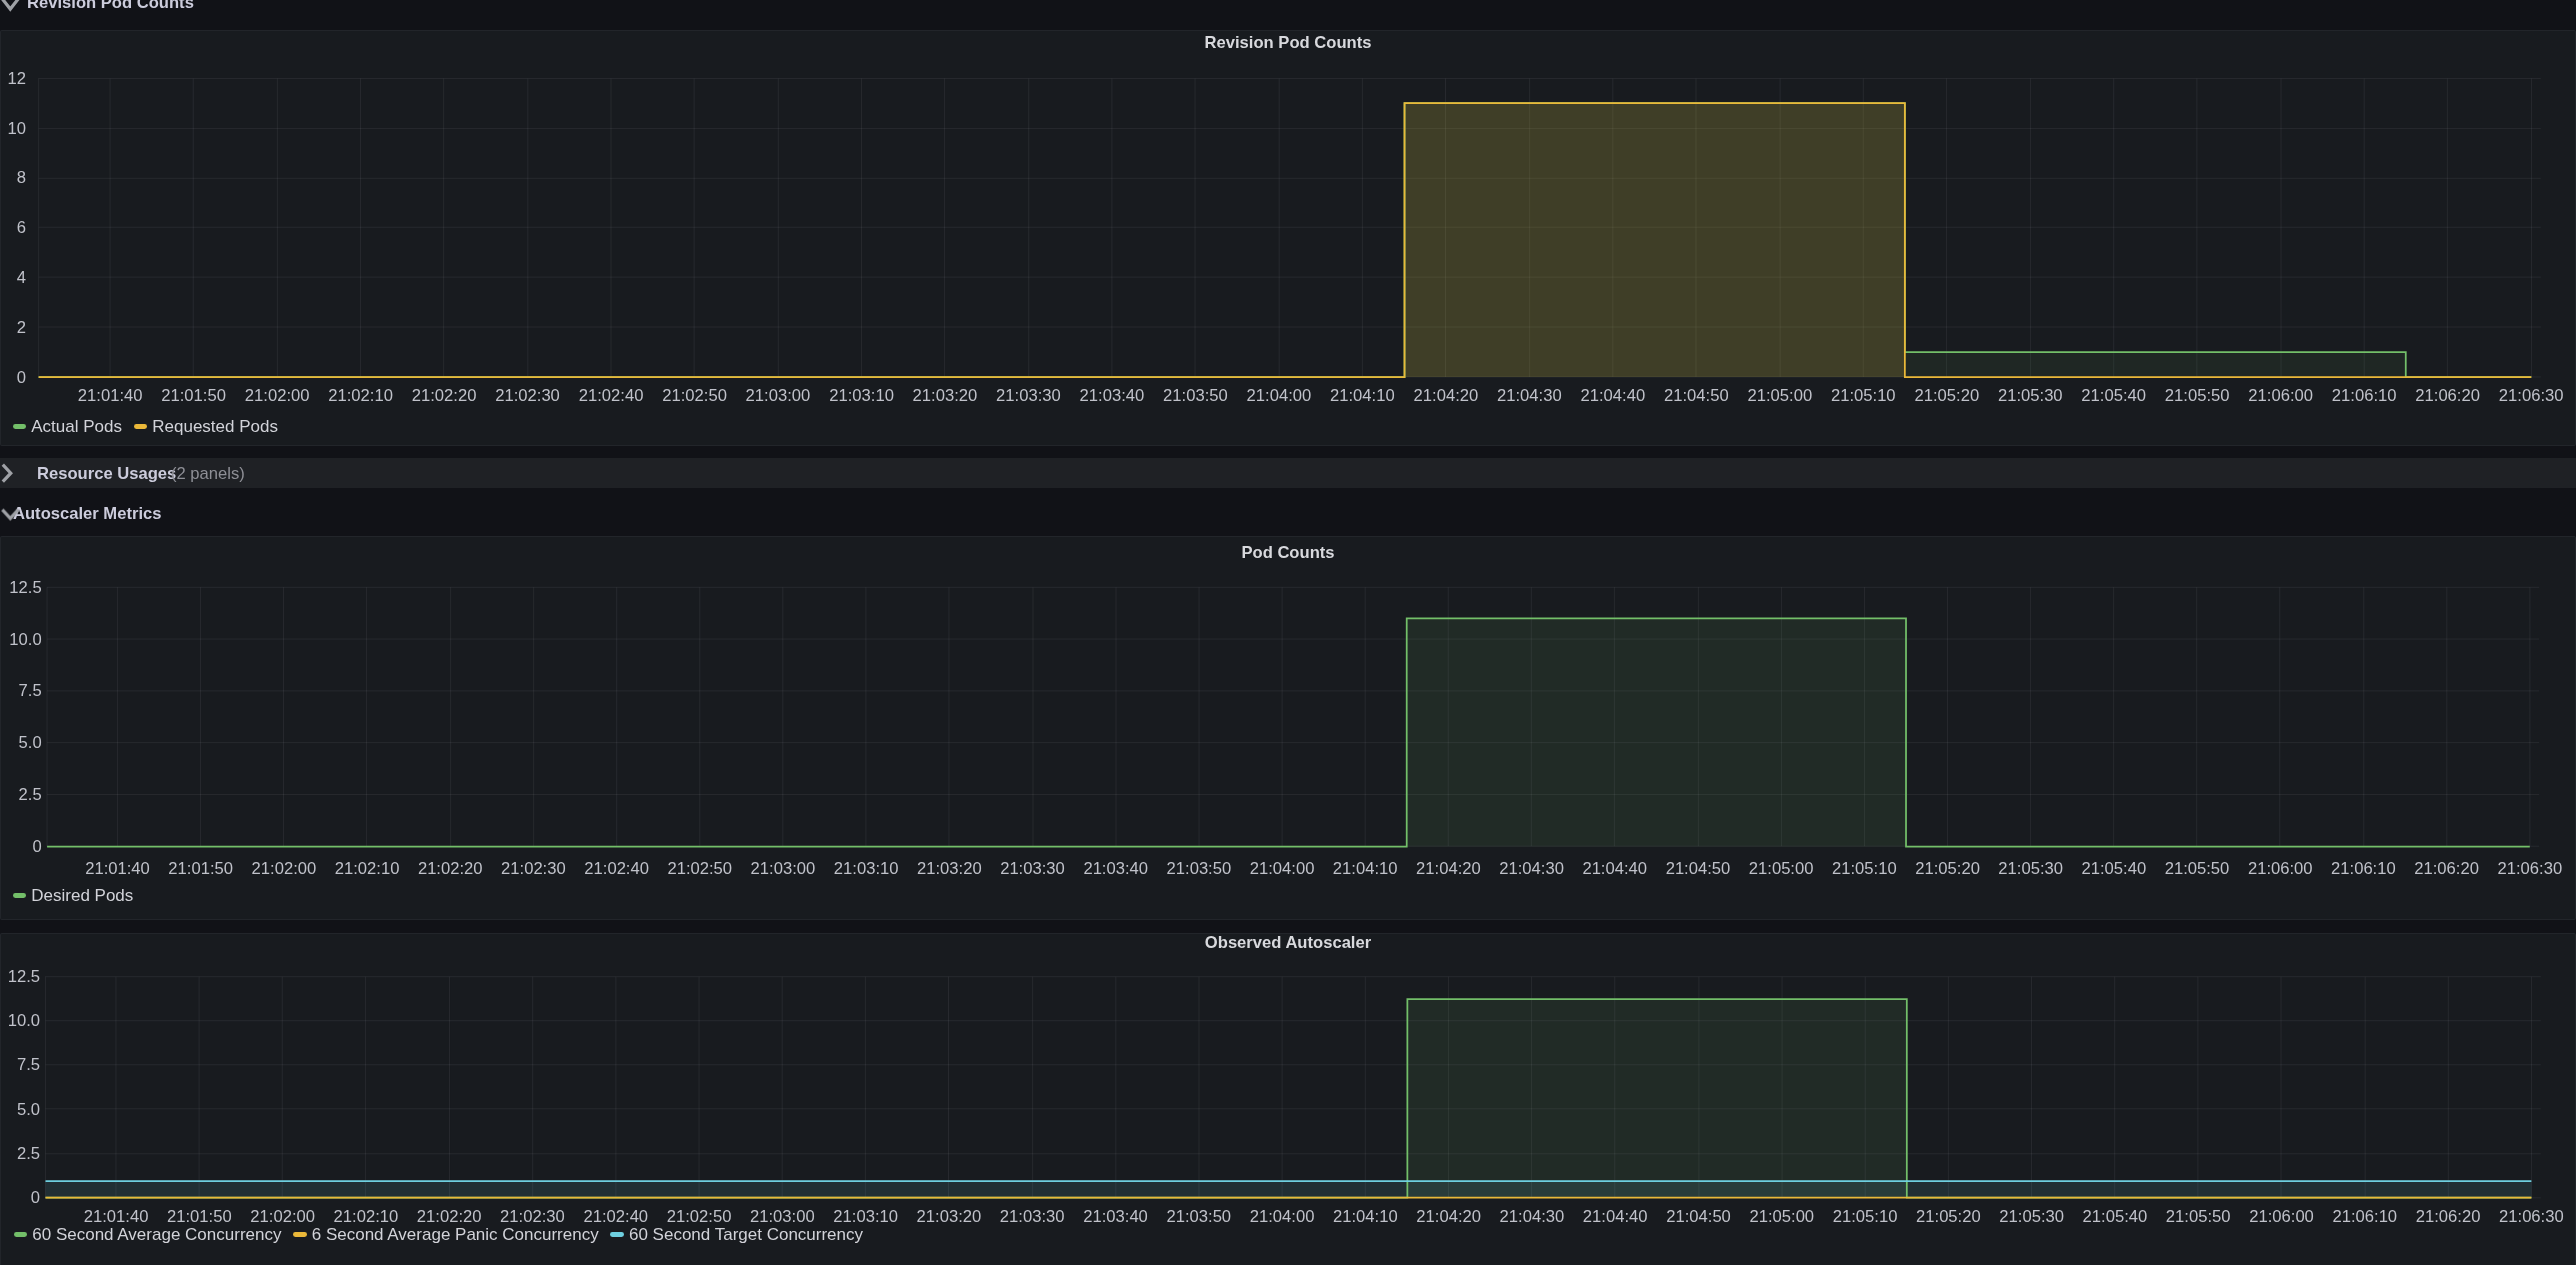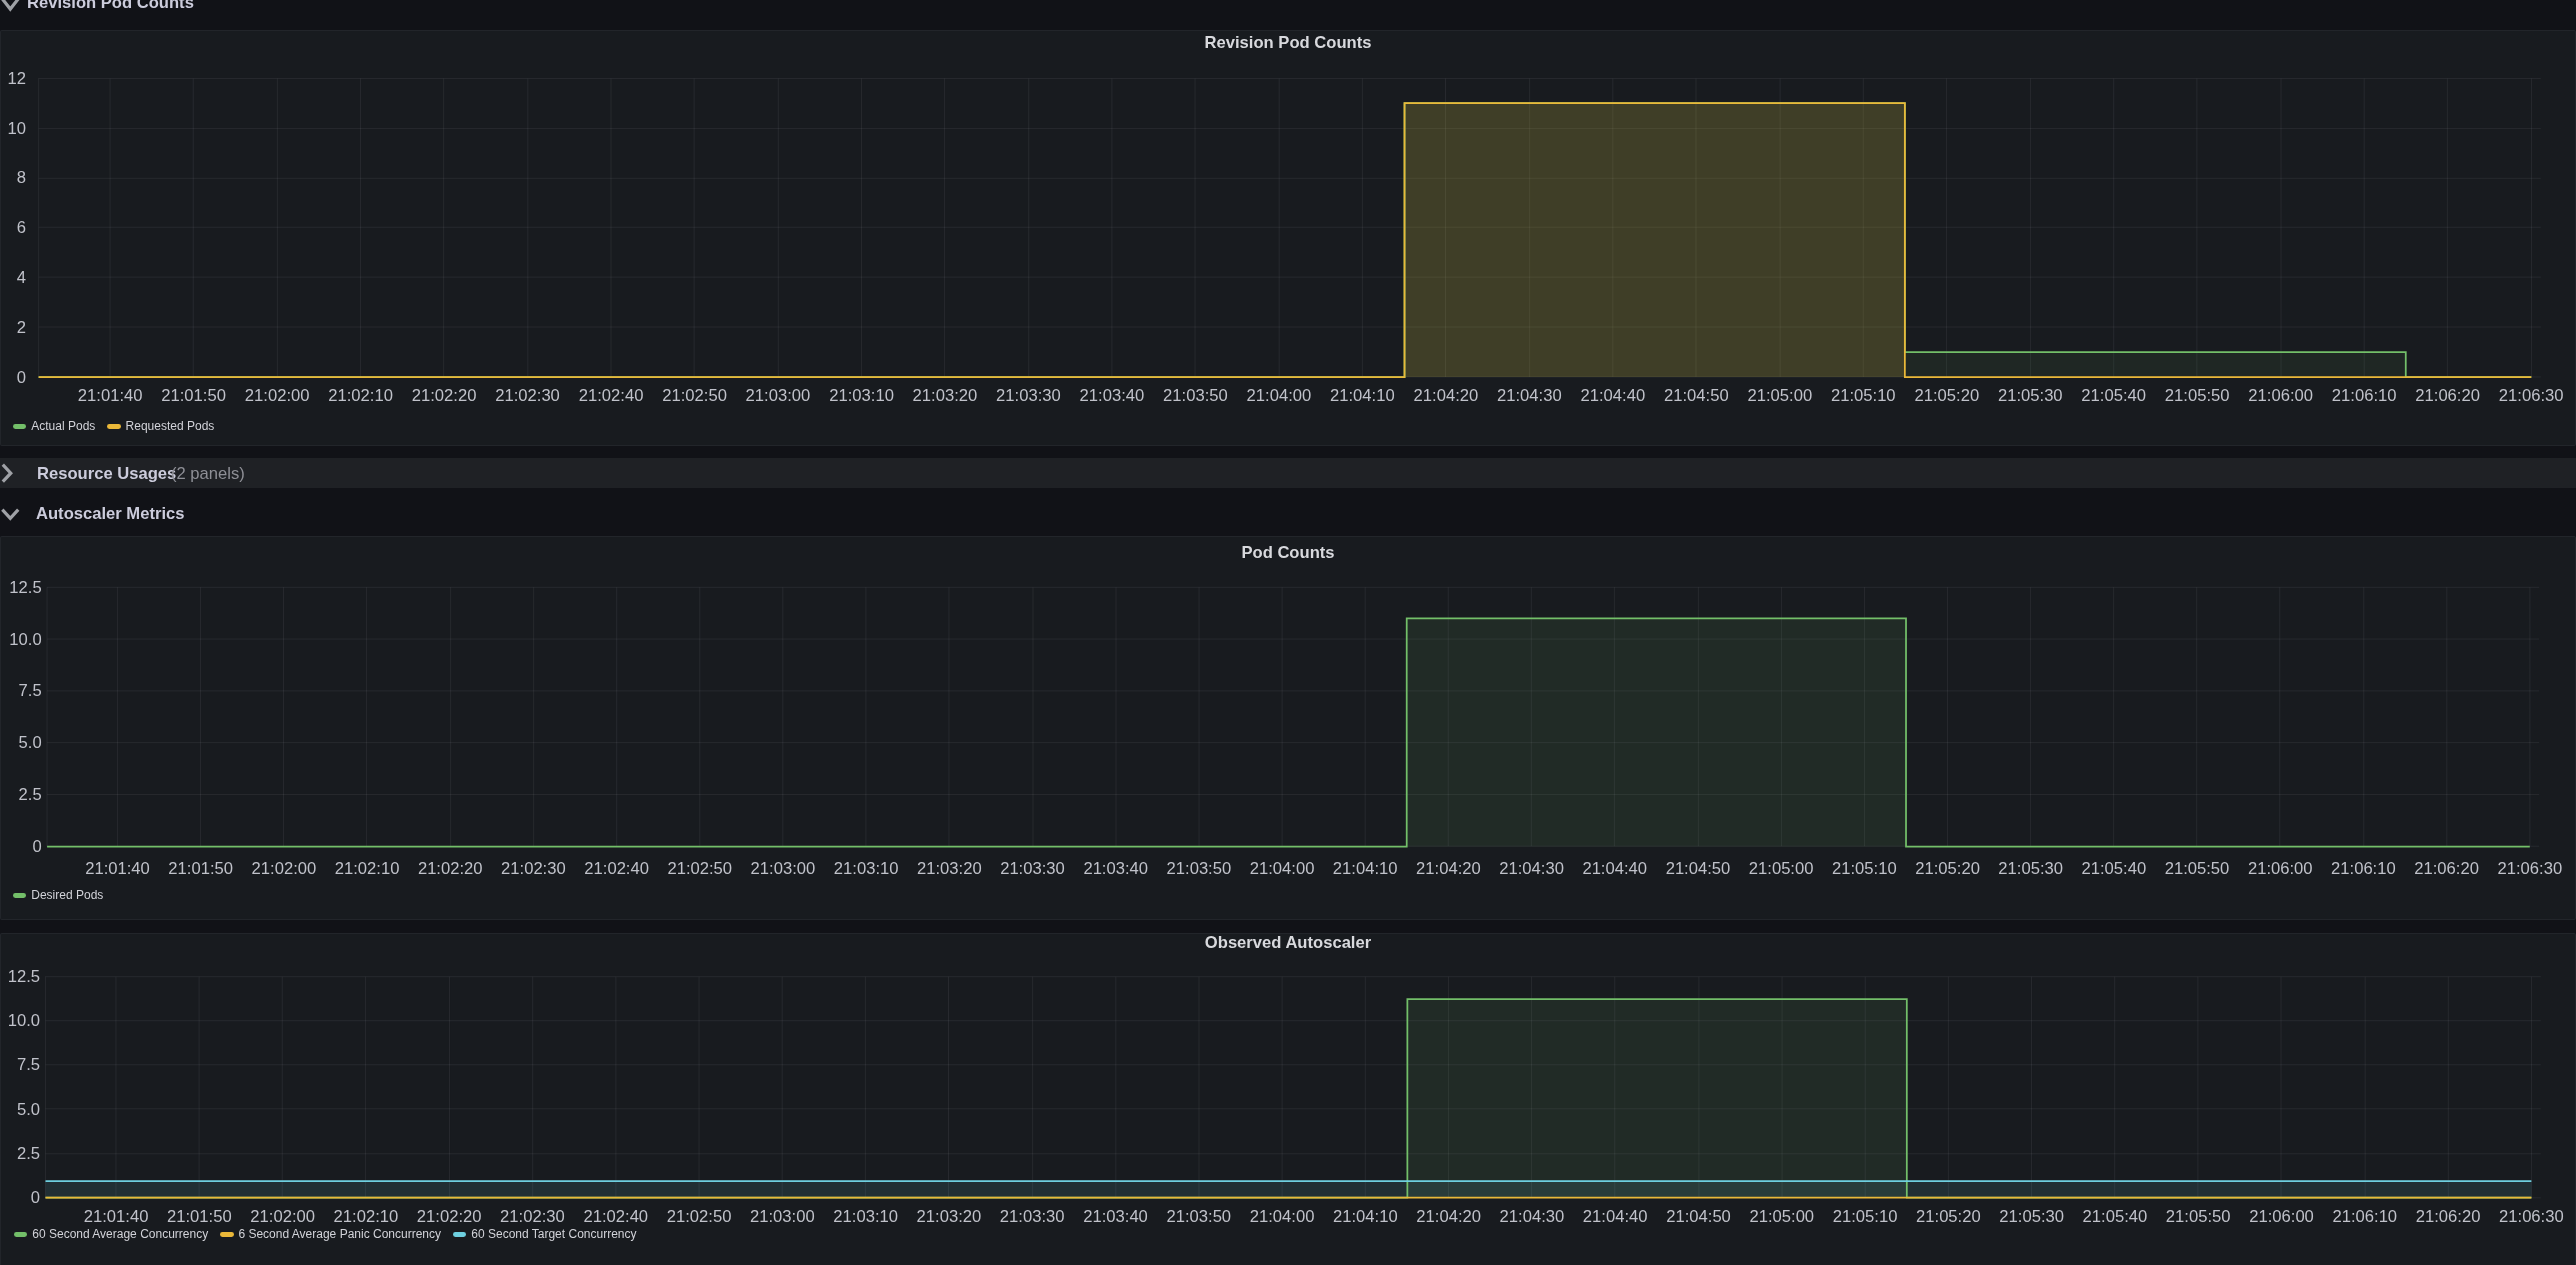--- a/index.html
+++ b/index.html
@@ -5,21 +5,21 @@
 html,body{width:2576px;height:1265px;background:#111217;overflow:hidden;
   font-family:"Liberation Sans",sans-serif;-webkit-font-smoothing:antialiased;}
 .panel{position:absolute;left:0;width:2576px;background:#181b1f;border:1px solid rgba(204,204,220,0.06);border-radius:2px}
 .plot{position:absolute}
 svg text{font-family:"Liberation Sans",sans-serif}
 .plot{transform:translateZ(0)}
 .txt,.ptitle,.rowtitle,.legend{transform:translateZ(0)}
 .ptitle{position:absolute;left:0;width:2576px;text-align:center;color:#d8d9dd;
   font-size:16.6px;font-weight:600;line-height:16.6px}
 .rowtitle{position:absolute;color:#ccccdc;font-size:16.6px;font-weight:700;line-height:16.6px;white-space:nowrap}
-.legend{position:absolute;display:flex;align-items:flex-end;color:#d2d3d9;font-size:12px;line-height:17px;white-space:nowrap}
+.legend{position:absolute;display:flex;align-items:flex-end;color:#d2d3d9;font-size:17px;line-height:17px;white-space:nowrap}
 .dash{display:inline-block;width:13.7px;height:4.9px;border-radius:2.4px;margin-right:4.9px}
 .li{display:flex;align-items:center;margin-right:11.7px}
 </style></head>
 <body>
 
 <div class="rowtitle" style="left:27px;top:-4.9px">Revision Pod Counts</div>
 <svg style="position:absolute;left:0;top:0;overflow:visible" width="9.8" height="9.8" viewBox="0 0 10 10">
     <polyline points="3.5,0.3 10.5,9.3 17.5,0.3" fill="none" stroke="#9fa1a6" stroke-width="3.3" stroke-linecap="square" stroke-linejoin="miter"></polyline>
   </svg>
 
@@ -115,21 +115,21 @@
   <span class="li"><span class="dash" style="background:#eab839"></span>Requested Pods</span>
 </div>
 
 <div style="position:absolute;left:0;top:458px;width:2576px;height:30px;background:#1f2125"></div>
 <div class="rowtitle" style="left:37px;top:466px">Resource Usages</div>
 <div class="txt" style="position:absolute;left:171px;top:466px;color:#8e8f96;font-size:16.6px;line-height:16.6px">(2 panels)</div>
 <svg style="position:absolute;left:0;top:0;overflow:visible" width="9.8" height="9.8" viewBox="0 0 10 10">
     <polyline points="4.0,475.5 11.0,483.0 4.0,490.5" fill="none" stroke="#9fa1a6" stroke-width="3.3" stroke-linecap="square" stroke-linejoin="miter"></polyline>
   </svg>
 
-<div class="rowtitle" style="left:36px;top:506px">Autoscaler Metrics</div>
+<div class="rowtitle" style="left:13px;top:506px">Autoscaler Metrics</div>
 <svg style="position:absolute;left:0;top:0;overflow:visible" width="9.8" height="9.8" viewBox="0 0 10 10">
     <polyline points="3.5,521.5 10.5,529.2 17.5,521.5" fill="none" stroke="#9fa1a6" stroke-width="3.3" stroke-linecap="square" stroke-linejoin="miter"></polyline>
   </svg>
 
 <div class="panel" style="top:536px;height:384px"></div>
 <div class="ptitle" style="top:545px">Pod Counts</div>
 <svg class="plot" style="left:0;top:536px" width="2576" height="384" viewBox="0 0 2633 393">
 <g stroke="rgba(204,204,220,0.085)" stroke-width="1">
 <line x1="118.5" y1="52.5" x2="118.5" y2="317.5"></line>
 <line x1="203.5" y1="52.5" x2="203.5" y2="317.5"></line>

